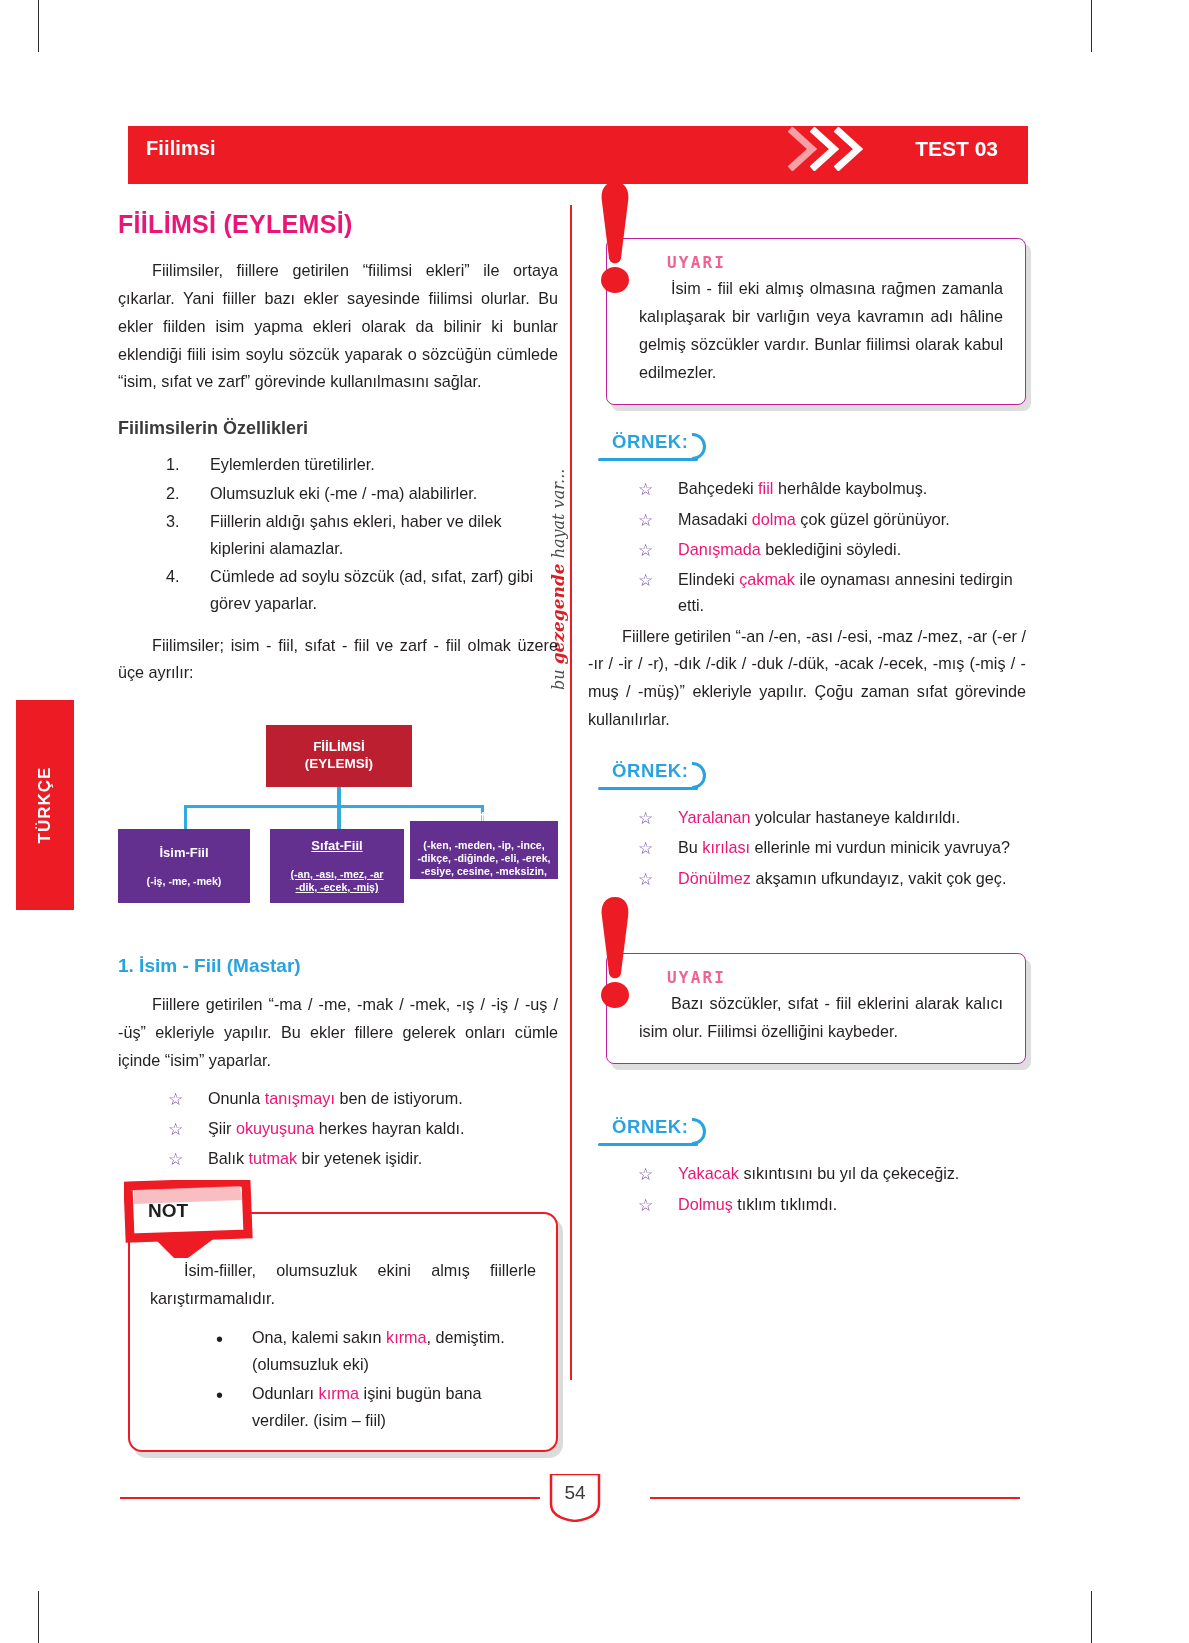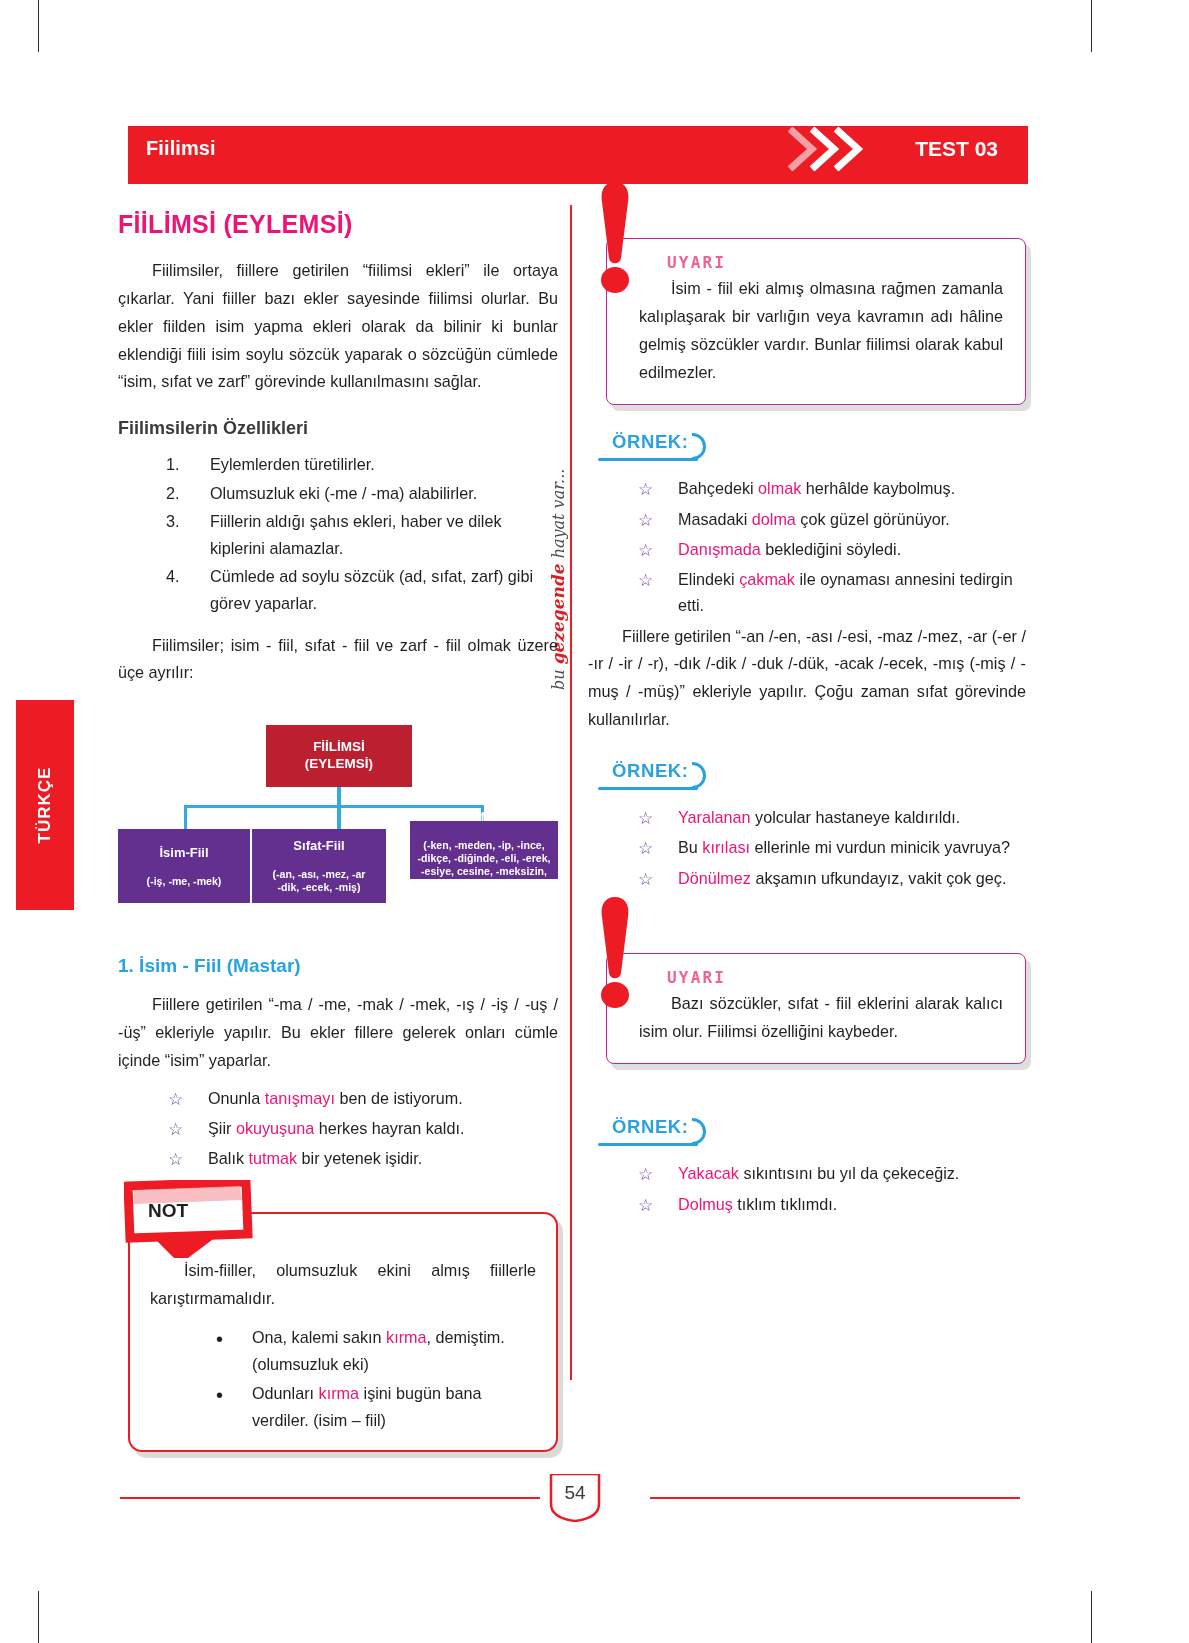--- a/index.html
+++ b/index.html
@@ -119,21 +119,21 @@
   }
   .dia-line { position: absolute; background: #35a8e0; }
   .dia-box {
     position: absolute; top: 112px; background: #63308f; color: #fff;
     display: flex; flex-direction: column; align-items: center; justify-content: center;
     text-align: center; padding: 5px 4px;
   }
   .dia-box .t { font-size: 13px; font-weight: bold; line-height: 1.2; }
   .dia-box .s { font-size: 10.6px; font-weight: bold; line-height: 1.25; margin-top: 14px; }
   #dia-b0 { left: 0px;   width: 132px; height: 74px; }
-  #dia-b1 { left: 134px; width: 134px; height: 74px; }
+  #dia-b1 { left: 152px; width: 134px; height: 74px; text-decoration: underline; }
   #dia-b2 { left: 292px; width: 148px; height: 58px; top: 104px; }
 
   
   .uyari-wrap { position: relative; margin: 8px 0 0 0; }
   .uyari-box {
     position: relative; border: 1.6px solid #c0239a; border-radius: 8px;
     background: #fff; padding: 36px 22px 18px 32px;
     box-shadow: 5px 6px 0 rgba(0,0,0,.13);
     margin-left: 18px;
   }
@@ -334,21 +334,21 @@
         <p>İsim -  fiil eki almış olmasına rağmen zamanla kalıplaşarak bir varlığın veya kavramın adı hâline gelmiş sözcükler vardır. Bunlar fiilimsi olarak kabul edilmezler.</p>
       </div>
     </div>
 
     <div class="ornek">
       <div class="rule"></div>
       <div class="hook"></div>
       <div class="txt">ÖRNEK:</div>
     </div>
     <ul class="stars">
-      <li><span class="star">☆</span><span>Bahçedeki </span><span class="hl">olmak</span><span> herhâlde kaybolmuş.</span></li>
+      <li><span class="star">☆</span><span>Bahçedeki </span><span class="hl">fiil</span><span> herhâlde kaybolmuş.</span></li>
       <li><span class="star">☆</span><span>Masadaki </span><span class="hl">dolma</span><span> çok güzel görünüyor.</span></li>
       <li><span class="star">☆</span><span class="hl">Danışmada</span><span> beklediğini söyledi.</span></li>
       <li><span class="star">☆</span><span>Elindeki </span><span class="hl">çakmak</span><span> ile oynaması annesini tedirgin etti.</span></li>
     </ul>
 
     <p class="body">Fiillere getirilen “-an /-en, -ası /-esi, -maz /-mez, -ar (-er / -ır / -ir / -r), -dık /-dik / -duk /-dük, -acak /-ecek, -mış (-miş / -muş / -müş)” ekleriyle yapılır. Çoğu zaman sıfat görevinde kullanılırlar.</p>
 
     <div class="ornek">
       <div class="rule"></div>
       <div class="hook"></div>

